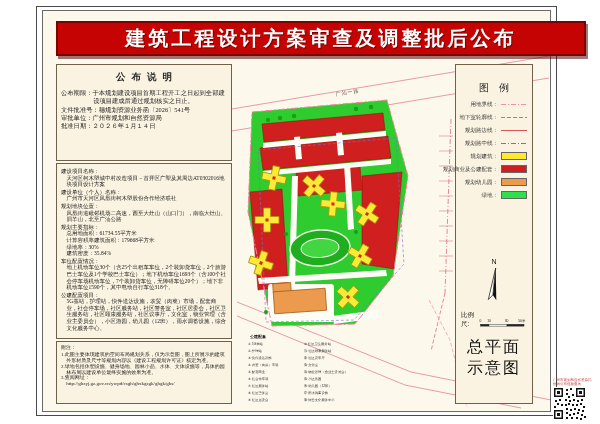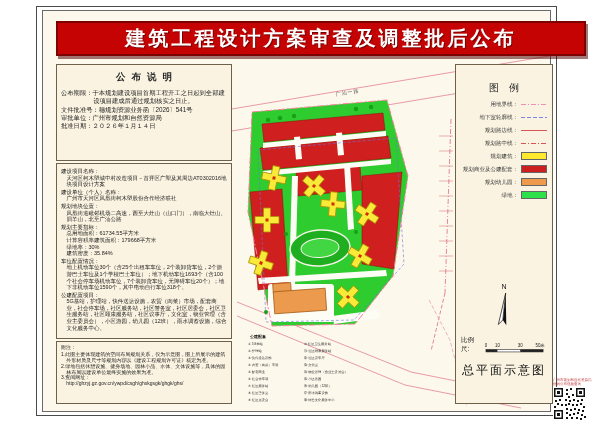--- a/index.html
+++ b/index.html
@@ -16,38 +16,38 @@
   .title-banner {
     position:absolute; left:56px; top:21px; width:530px; height:35px; z-index:4;
     background:#c60303; border:2px solid #7c0202; box-shadow:2px 3px 0 rgba(85,10,10,.55);
     display:flex; align-items:center; justify-content:center;
     color:#fff; font-size:20px; font-weight:bold; letter-spacing:3px; white-space:nowrap;
     text-shadow:1px 1px 0 rgba(60,0,0,.6);
   }
   
   .lbox {
     position:absolute; left:56px; width:176px; z-index:2;
-    background:#faf3e1; border:1px solid #6f6147; padding:3px 4px; overflow:hidden; color:#242424;
+    background:#faf3e1; border:1px solid #6f6147; padding:3px 4px; overflow:hidden; color:#242424;font-family:Liberation Serif, serif;
   }
   #box-notice  { top:64px;  height:97px; }
   #box-details { top:163px; height:176px; font-size:5.5px; line-height:1.2; }
   #box-remarks { top:341px; height:63px;  font-size:5px;   line-height:1.18; }
   .notice-title { text-align:center; font-size:9.5px; font-weight:600; letter-spacing:6px; padding-left:6px; margin:3px 0 5px; }
   .notice-entry { font-size:6.3px; line-height:1.32; }
   .hang5 { padding-left:5.1em; text-indent:-5.1em; }
   .sec-h { margin-top:1px; }
   .sec-b { padding-left:1em; }
   .rk   { padding-left:1.05em; text-indent:-1.05em; }
   .rk-url { padding-left:1.05em; word-break:break-all; }
   .remarks-label { margin-bottom:1px; }
   
   .map-svg { position:absolute; left:236px; top:64px; width:214px; height:340px; z-index:3; }
   
   #legend-box {
-    position:absolute; left:455px; top:64px; width:98px; height:340px; z-index:2;
+    position:absolute; left:455px; top:64px; width:78px; height:340px; z-index:2;
     background:#faf3e1; border:1px solid #6f6147; padding:4px 5px;
     display:flex; flex-direction:column;
   }
   .legend-title { text-align:center; font-size:10px; letter-spacing:10px; padding-left:10px; margin-top:12px; color:#1d1d1d; }
   .lrow { display:flex; align-items:center; justify-content:flex-end; gap:3px; margin-top:5px; }
   .lrow .lab { font-size:5.5px; color:#3a3a3a; white-space:nowrap; }
   .samp { width:26px; height:8px; display:flex; align-items:center; flex:none; }
   .samp i { display:block; width:100%; height:1px; }
   .s-dashdot-pink i { background:repeating-linear-gradient(90deg,#ef8fb2 0 5px,transparent 5px 7px,#ef8fb2 7px 8px,transparent 8px 10px); }
   .s-dash-blue   i { background:repeating-linear-gradient(90deg,#7b86e8 0 4px,transparent 4px 6px); }
@@ -55,21 +55,21 @@
   .s-dash-red    i { background:repeating-linear-gradient(90deg,#d65555 0 5px,transparent 5px 7px,#d65555 7px 8px,transparent 8px 10px); }
   .s-sw i { height:8px; border:1px solid #666; }
   .sw-yellow i { background:#ffe92e; }
   .sw-red    i { background:#cc1f1f; }
   .sw-orange i { background:#ee9a4d; }
   .sw-green  i { background:#2ee04a; }
   .legend-spacer { flex:1; }
   .north-wrap { display:flex; justify-content:center; }
   .scale-row { display:flex; align-items:flex-end; justify-content:center; gap:2px; margin-top:5px; }
   .scale-label { font-size:6.5px; color:#1d1d1d; padding-bottom:1px; }
-  .plan-title { text-align:center; font-size:12px; letter-spacing:2px; color:#111; margin:7px 0 20px; }
+  .plan-title { text-align:center; font-size:16px; letter-spacing:2px; color:#111; margin:7px 0 20px; }
   
   #qr-block { position:absolute; left:553px; top:378px; width:43px; z-index:4; }
   .qr-text { font-size:3.5px; color:#c23a3a; line-height:1.25; }
 </style>
 </head>
 <body>
 
 <div class="frame-outer"></div>
 <div class="frame-inner"></div>
 

